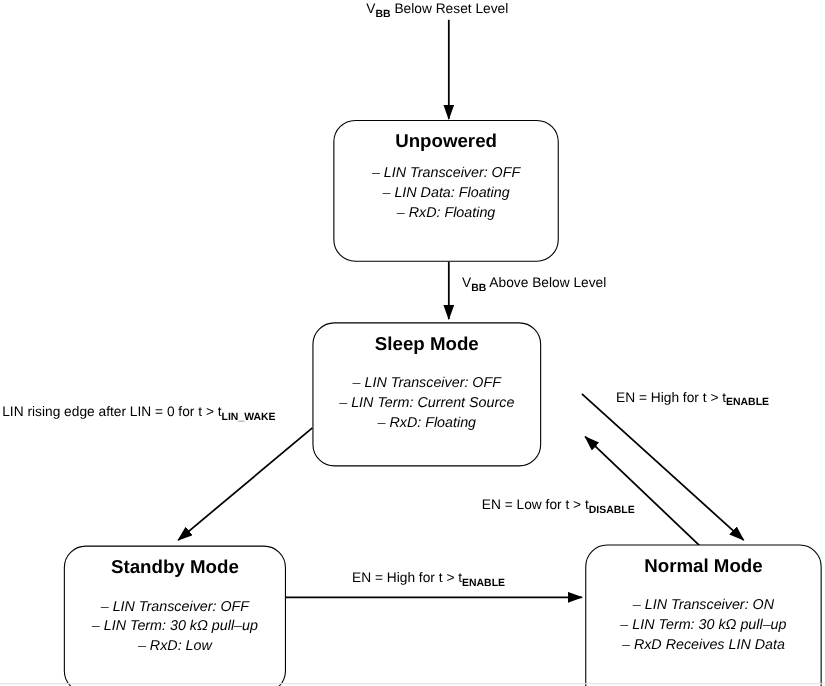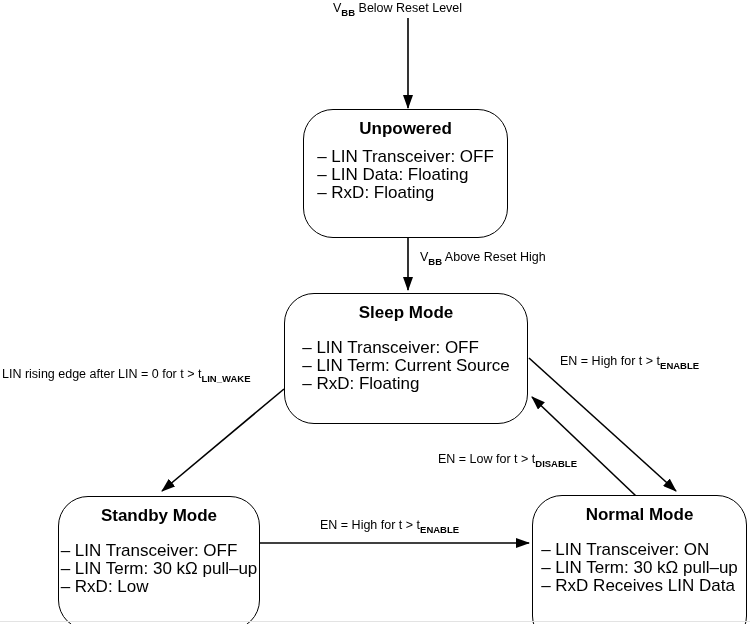--- a/index.html
+++ b/index.html
@@ -14,41 +14,42 @@
   }
   svg.arrows {
     position: absolute;
     left: 0; top: 0;
     width: 750px; height: 624px;
   }
   .node {
     position: absolute;
     box-sizing: border-box;
     border: 1.6px solid #000000;
-    border-radius: 30px;
+    border-radius: 20px;
     background: #ffffff;
     text-align: center;
   }
   .node-title {
     font-weight: bold;
     font-size: 17px;
     line-height: 20px;
     margin-top: 9px;
   }
   .node-sub {
     font-size: 13px;
     line-height: 16px;
     margin-top: 4px;
   }
   .node-body {
     width: max-content;
     margin: 16px auto 0;
-    text-align: left;
-    font-size: 17px;
+    text-align: center;
+    font-size: 13px;
     line-height: 18px;
+    font-style: italic;
   }
   .node-body.tight { margin-top: 9px; }
   .lbl {
     position: absolute;
     font-size: 12.5px;
     line-height: 15px;
     white-space: nowrap;
   }
   sub { font-size: 9.5px; line-height: 0; font-weight: bold; }
   .bottom-rule {
@@ -79,21 +80,21 @@
 
   <div class="node" style="left:303px; top:109px; width:205px; height:129px;">
     <div class="node-title">Unpowered</div>
     <div class="node-body tight">
       <div class="bullet">– LIN Transceiver: OFF</div>
       <div class="bullet">– LIN Data: Floating</div>
       <div class="bullet">– RxD: Floating</div>
     </div>
   </div>
 
-  <div class="node" style="left:284px; top:293px; width:244px; height:131px;">
+  <div class="node" style="left:284px; top:293px; width:208px; height:131px;">
     <div class="node-title">Sleep Mode</div>
     <div class="node-body">
       <div class="bullet">– LIN Transceiver: OFF</div>
       <div class="bullet">– LIN Term: Current Source</div>
       <div class="bullet">– RxD: Floating</div>
     </div>
   </div>
 
   <div class="node" style="left:58px; top:496px; width:202px; height:134px;">
     <div class="node-title">Standby Mode</div>
@@ -108,21 +109,21 @@
     <div class="node-title">Normal Mode</div>
     <div class="node-body">
       <div class="bullet">– LIN Transceiver: ON</div>
       <div class="bullet">– LIN Term: 30 kΩ pull–up</div>
       <div class="bullet">– RxD Receives LIN Data</div>
     </div>
   </div>
 
   <div class="lbl" style="left:333px; top:1px;"><span>V</span><sub>BB</sub><span> Below Reset Level</span></div>
 
-  <div class="lbl" style="left:420px; top:250px;"><span>V</span><sub>BB</sub><span> Above Reset High</span></div>
+  <div class="lbl" style="left:420px; top:250px;"><span>V</span><sub>BB</sub><span> Above Below Level</span></div>
 
   <div class="lbl" style="left:2px; top:367px;"><span>LIN rising edge after LIN = 0 for t &gt; t</span><sub>LIN_WAKE</sub><span></span></div>
 
   <div class="lbl" style="left:560px; top:354px;"><span>EN = High for t &gt; t</span><sub>ENABLE</sub><span></span></div>
 
   <div class="lbl" style="left:438px; top:452px;"><span>EN = Low for t &gt; t</span><sub>DISABLE</sub><span></span></div>
 
   <div class="lbl" style="left:320px; top:518px;"><span>EN = High for t &gt; t</span><sub>ENABLE</sub><span></span></div>
 
   <div class="bottom-rule"></div>

